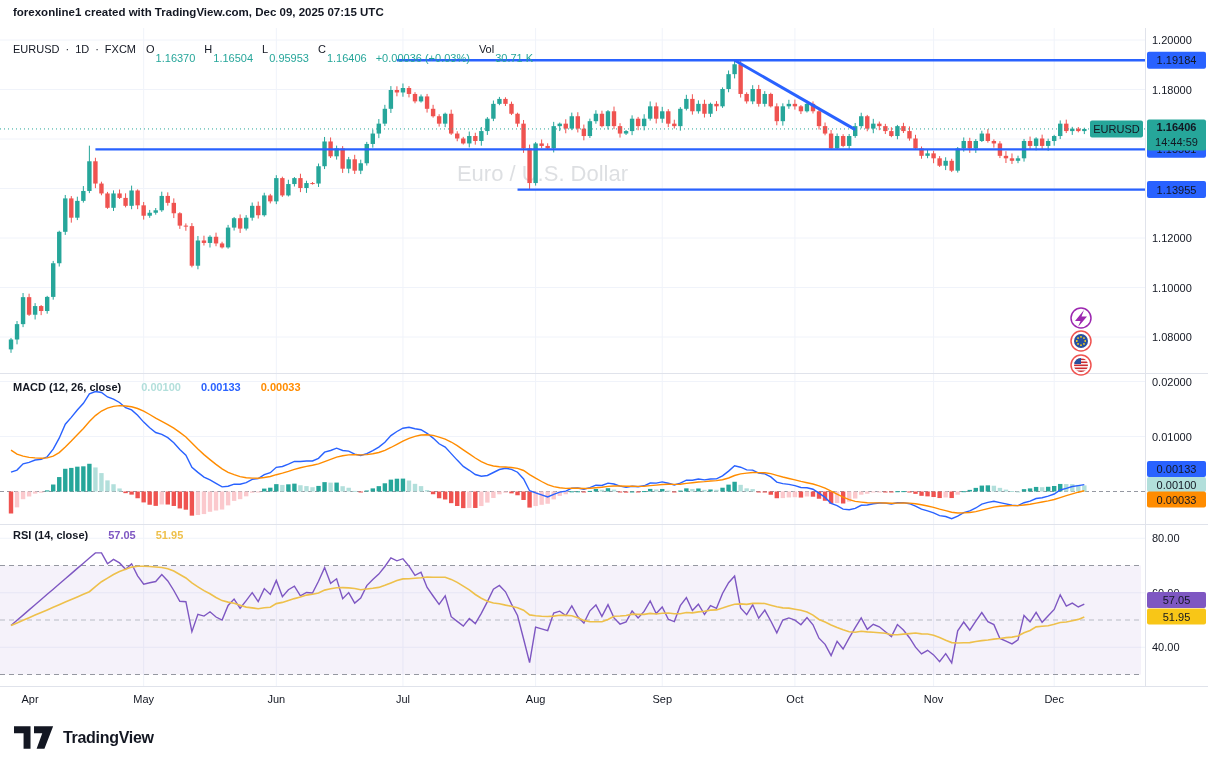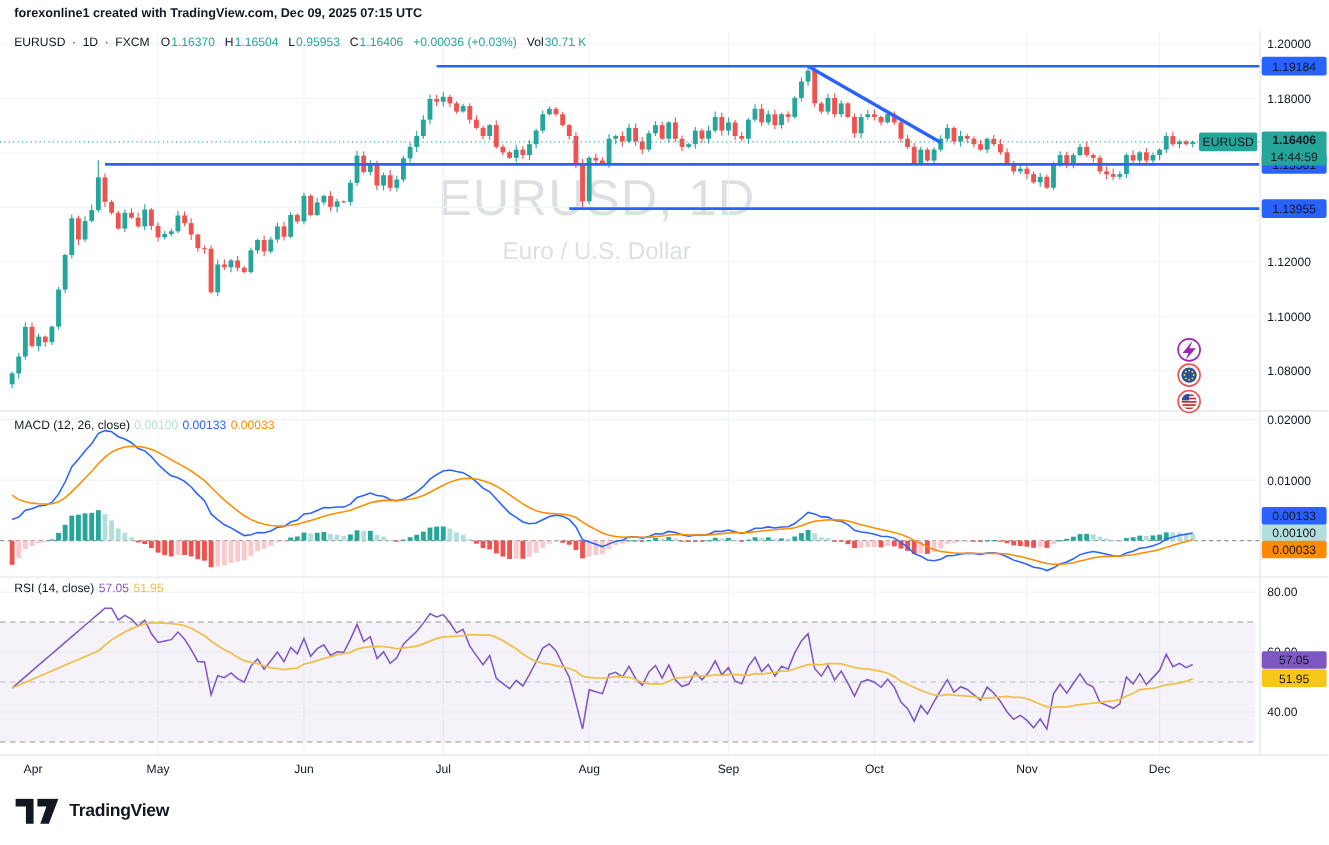--- a/index.html
+++ b/index.html
@@ -3,25 +3,25 @@
 <meta charset="utf-8">
 <style>
   html,body{margin:0;padding:0;background:#fff;}
   .stage{position:relative;width:1208px;height:768px;background:#fff;overflow:hidden;
          font-family:"Liberation Sans",sans-serif;color:#131722;}
   .attribution{position:absolute;left:13px;top:6px;font-size:11.5px;font-weight:700;color:#131722;z-index:5;}
   .legend-row{position:absolute;left:13px;top:33px;font-size:11px;z-index:5;display:flex;align-items:center;white-space:nowrap;}
   .legend-row span{margin-right:6px;}
   .lg-gap{margin-right:10px !important;}
   .lbl{color:#131722;margin-right:1px !important;}
-  .val{color:#26a69a;margin-right:9px !important;}
+  .val{color:#26a69a;margin-right:9px !important;margin-top:19px;}
   .macd-legend,.rsi-legend{position:absolute;left:13px;font-size:11px;z-index:5;display:flex;white-space:nowrap;}
   .macd-legend{top:381px;}
   .rsi-legend{top:529px;text-align:right;}
-  .macd-legend span,.rsi-legend span{margin-right:4px;}
+  .macd-legend span,.rsi-legend span{margin-right:20px;font-weight:bold;}
   .watermark{position:absolute;left:0;top:152px;width:1085px;text-align:center;z-index:0;
              color:rgba(150,155,165,0.32);pointer-events:none;}
   .wm1{font-size:46px;letter-spacing:1px;}
   .wm2{font-size:22px;margin-top:9px;}
   #chart-svg{position:absolute;left:0;top:0;z-index:1;}
   #chart-svg text{font-family:"Liberation Sans",sans-serif;font-size:11px;fill:#131722;}
   .footer{position:absolute;left:14px;top:726px;display:flex;align-items:center;z-index:5;}
   .footer svg{display:block;margin-right:9px;}
   .brand{font-size:16px;font-weight:700;letter-spacing:-0.3px;color:#131722;}
 </style>
@@ -45,21 +45,20 @@
     <span class="lbl">L</span>
     <span class="val">0.95953</span>
     <span class="lbl">C</span>
     <span class="val">1.16406</span>
     <span class="val">+0.00036 (+0.03%)</span>
     <span class="lbl">Vol</span>
     <span class="val">30.71 K</span>
   </div>
 
   <div class="watermark">
-    <div class="wm1">EURUSD, 1D</div>
     <div class="wm2">Euro / U.S. Dollar</div>
   </div>
 
   <div class="macd-legend">
     <span>MACD (12, 26, close)</span>
     <span id="macd-hist-val" style="color: rgb(178, 223, 219);">0.00100</span>
     <span id="macd-line-val" style="color: rgb(41, 98, 255);">0.00133</span>
     <span id="macd-sig-val" style="color: rgb(255, 140, 0);">0.00033</span>
   </div>
 

